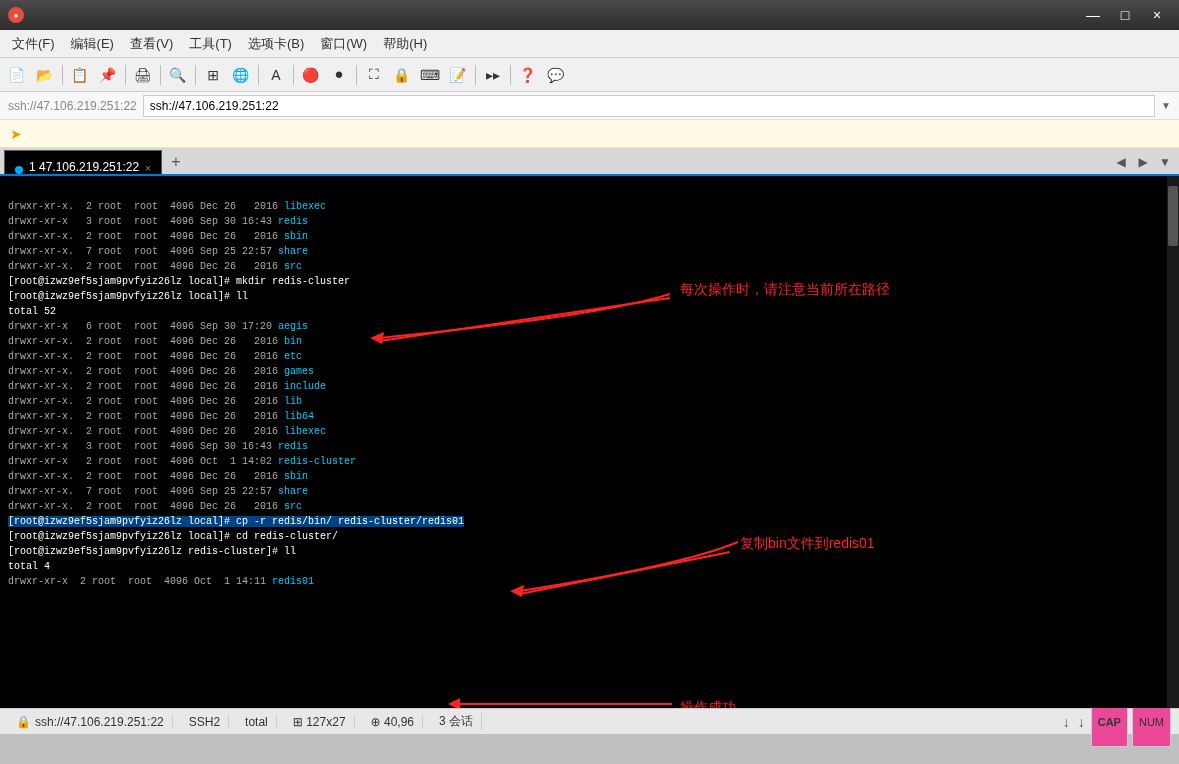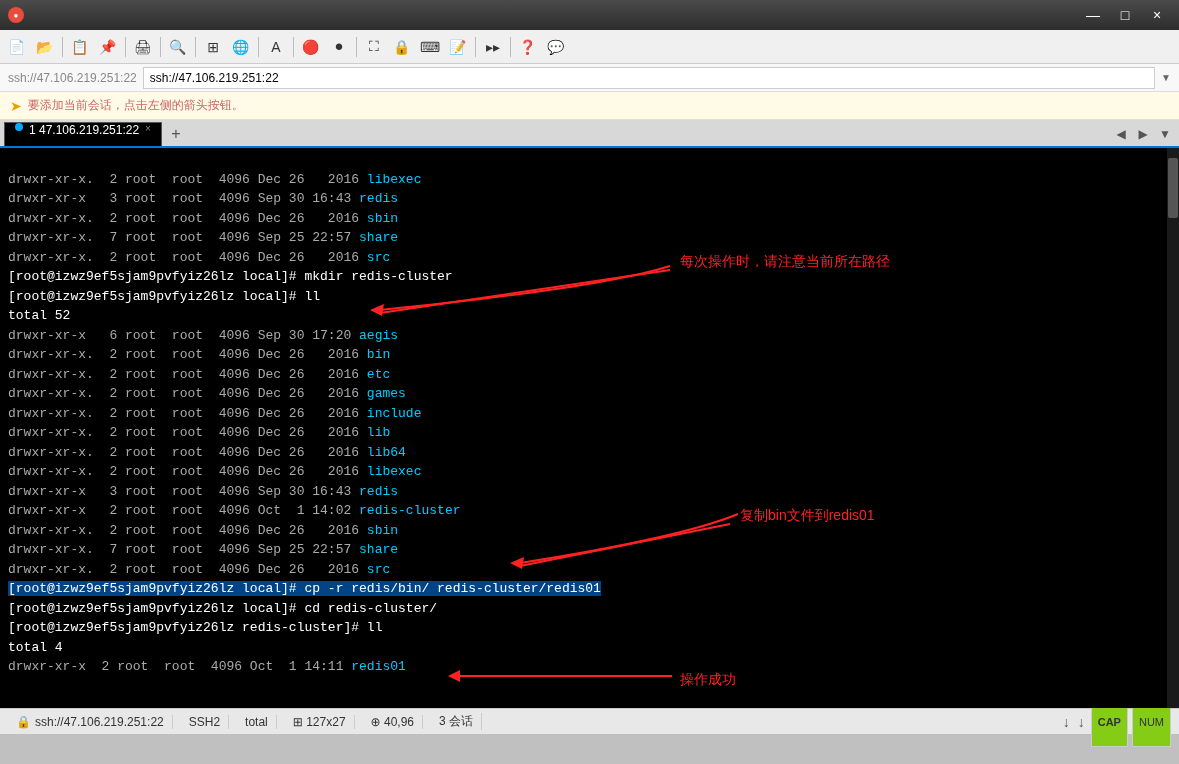--- a/index.html
+++ b/index.html
@@ -89,21 +89,21 @@
       height: 28px;
       display: flex;
       align-items: flex-end;
       padding: 0 4px;
       border-bottom: 2px solid #0078d7;
       position: relative;
     }
     .tab {
       height: 24px;
       display: flex;
-      align-items: flex-start;
+      align-items: flex-end;
       padding: 0 10px;
       font-size: 12px;
       cursor: pointer;
       gap: 6px;
       border: 1px solid #bbb;
       border-bottom: none;
       background: #e8e8e8;
       margin-right: 2px;
     }
     .tab.active { background: #000; color: #fff; border-color: #555; }
@@ -117,23 +117,23 @@
     .terminal {
       background: #000;
       flex: 1;
       overflow: hidden;
       position: relative;
       display: flex;
     }
     .terminal-content {
       flex: 1;
       overflow: hidden;
-      padding: 2px 8px;
+      padding: 8px 8px;
       font-family: 'Courier New', Consolas, monospace;
-      font-size: 13px;
+      font-size: 10px;
       line-height: 1.5;
       color: #ccc;
       white-space: pre;
     }
     .scrollbar {
       width: 12px;
       background: #1a1a1a;
       position: relative;
     }
     .scrollbar-thumb {
@@ -158,21 +158,21 @@
       align-items: center;
       padding: 0 8px;
       border-top: 1px solid #ccc;
       font-size: 12px;
       color: #333;
       gap: 8px;
     }
     .status-item { padding: 0 8px; border-right: 1px solid #ccc; }
     .status-item:last-child { border-right: none; }
     .status-ssh { display: flex; align-items: center; gap: 4px; }
-    .status-badge { background: #84cc16; padding: 18px 6px; border: 1px solid #ccc; font-size: 11px; }
+    .status-badge { background: #ec4899; padding: 18px 6px; border: 1px solid #ccc; font-size: 11px; }
     .status-cap { font-weight: bold; }
     .status-right { margin-left: auto; display: flex; align-items: center; gap: 4px; }
     .arrow-btn { font-size: 14px; color: #555; cursor: pointer; padding: 0 2px; }
 
     .main-content {
       display: flex;
       flex-direction: column;
       height: calc(764px - 30px);
     }
     .terminal-wrapper {
@@ -191,20 +191,29 @@
     <div class="title-bar-left">
       <div class="title-icon">●</div>
     </div>
     <div class="title-controls">
       <div class="title-btn">—</div>
       <div class="title-btn">□</div>
       <div class="title-btn close">×</div>
     </div>
   </div>
 
+  <div class="menu-bar">
+    <span class="menu-item">文件(F)</span>
+    <span class="menu-item">编辑(E)</span>
+    <span class="menu-item">查看(V)</span>
+    <span class="menu-item">工具(T)</span>
+    <span class="menu-item">选项卡(B)</span>
+    <span class="menu-item">窗口(W)</span>
+    <span class="menu-item">帮助(H)</span>
+  </div>
 
   <div class="toolbar">
     <div class="tb-btn" title="新建">📄</div>
     <div class="tb-btn" title="打开">📂</div>
     <div class="tb-sep"></div>
     <div class="tb-btn" title="复制">📋</div>
     <div class="tb-btn" title="粘贴">📌</div>
     <div class="tb-sep"></div>
     <div class="tb-btn" title="打印">🖨</div>
     <div class="tb-sep"></div>
@@ -230,21 +239,20 @@
   </div>
 
   <div class="address-bar">
     <span style="color:#888;">ssh://47.106.219.251:22</span>
     <input class="address-input" type="text" value="ssh://47.106.219.251:22" style="">
     <span class="addr-dropdown">▼</span>
   </div>
 
   <div class="info-bar">
     <span class="info-icon">➤</span>
-    <span>要添加当前会话，点击左侧的箭头按钮。</span>
   </div>
 
   <div class="tab-bar">
     <div class="tab active">
       <span class="tab-dot"></span>
       <span>1 47.106.219.251:22</span>
       <span class="tab-close">×</span>
     </div>
     <div class="tab-add">+</div>
     <div class="tab-nav">

